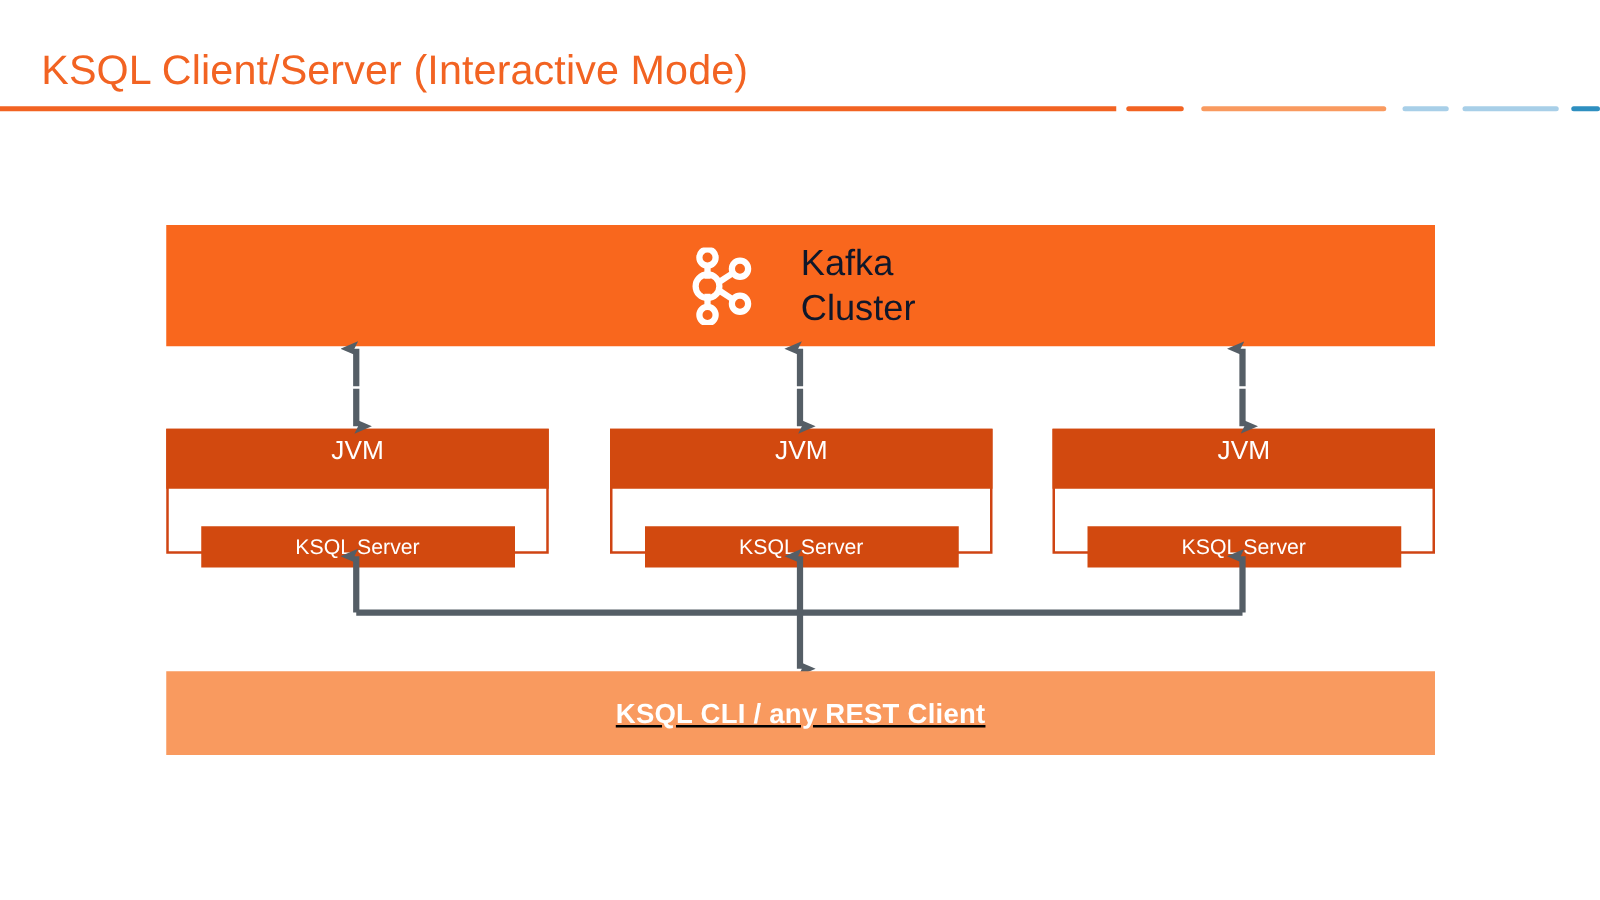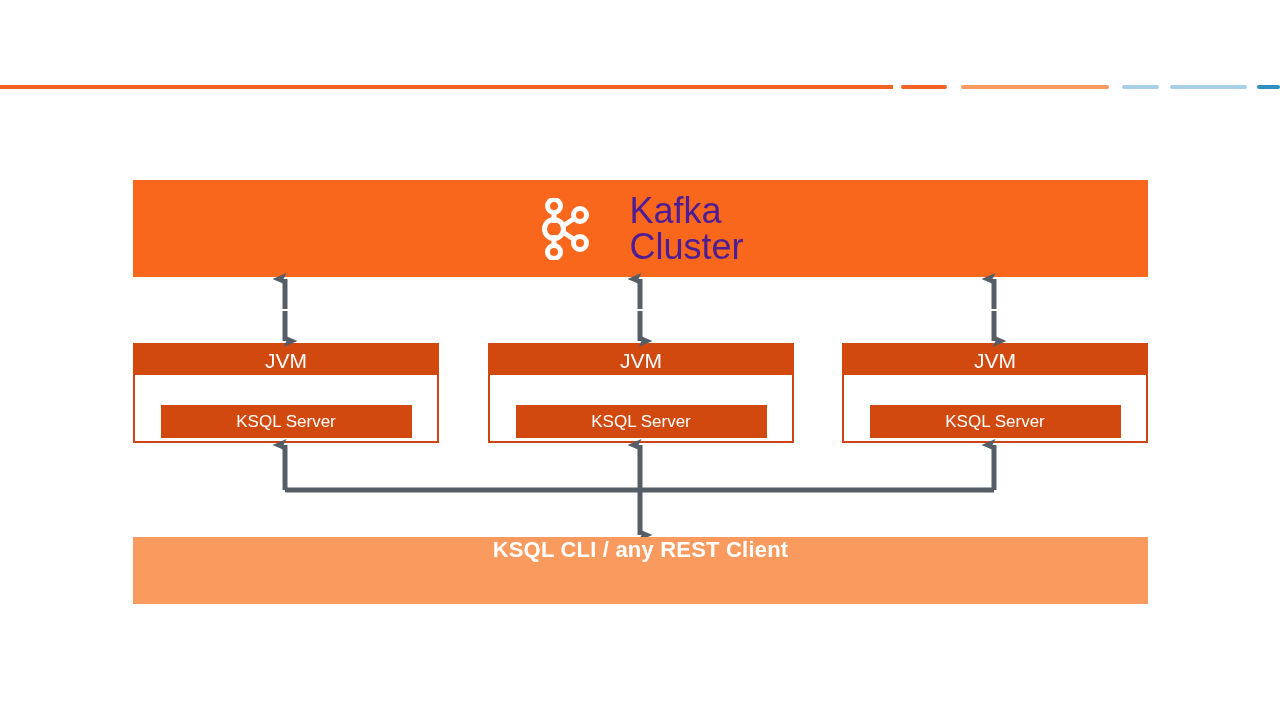--- a/index.html
+++ b/index.html
@@ -66,38 +66,38 @@
     align-items: center;
     justify-content: center;
   }
   #kafka-logo {
     width: 54px;
     height: 62px;
     margin-right: 18px;
     flex: none;
   }
   #kafka-label {
-    color: #4c1d95;
-    font-size: 36px;
+    color: #0f172a;
+    font-size: 29px;
     line-height: 36px;
     white-space: pre-line;
     margin-left: 20px;
   }
 
   
   .jvm-box {
     position: absolute;
     top: 343px;
     height: 100px;
     border: 2px solid #cf4413;
     background: #ffffff;
     box-sizing: border-box;
   }
   .jvm-header {
-    height: 32px;
+    height: 48px;
     background: #d2490f;
     color: #ffffff;
     font-size: 21px;
     line-height: 35px;
     text-align: center;
     margin: -2px -2px 0 -2px;
   }
   .jvm-body {
     height: 63px;
     display: flex;
@@ -116,22 +116,23 @@
 
   
   #cli-bar {
     position: absolute;
     left: 133px;
     top: 537px;
     width: 1015px;
     height: 67px;
     background: #f99a5f;
     display: flex;
-    align-items: flex-start;
+    align-items: center;
     justify-content: center;
+    text-decoration: underline;
   }
   #cli-label {
     color: #ffffff;
     font-size: 22px;
     font-weight: bold;
     letter-spacing: 0.2px;
   }
 
   
   #connectors {
@@ -141,20 +142,21 @@
     width: 1280px;
     height: 720px;
     pointer-events: none;
   }
 </style>
 </head>
 <body>
 
 <div id="slide">
 
+  <div id="title-text">KSQL Client/Server (Interactive Mode)</div>
   <div id="title-rule"></div>
   <div id="rule-segments">
       <div class="rule-seg" style="left: 901px; width: 46px; background: rgb(242, 99, 34);"></div>
       <div class="rule-seg" style="left: 961px; width: 148px; background: rgb(249, 154, 95);"></div>
       <div class="rule-seg" style="left: 1122px; width: 37px; background: rgb(168, 207, 232);"></div>
       <div class="rule-seg" style="left: 1170px; width: 77px; background: rgb(168, 207, 232);"></div>
       <div class="rule-seg" style="left: 1257px; width: 23px; background: rgb(46, 143, 192);"></div>
     </div>
 
   <div id="kafka-bar">

